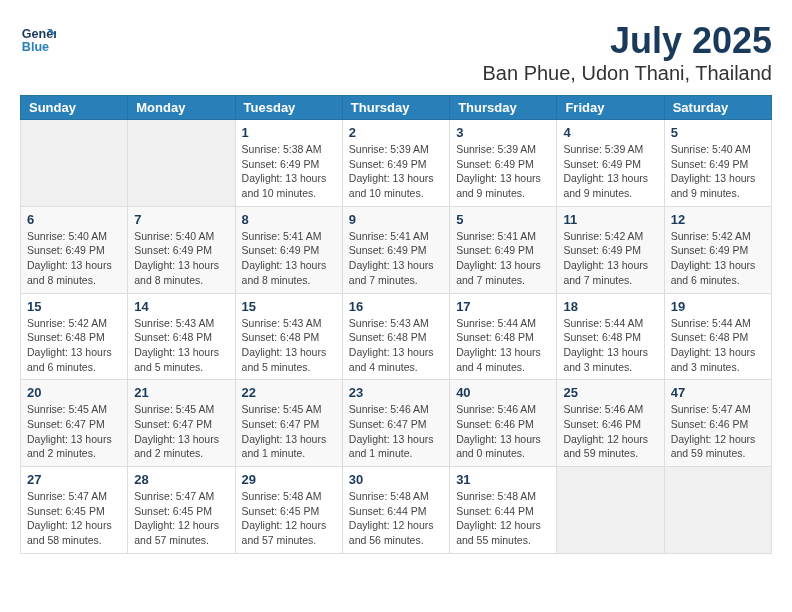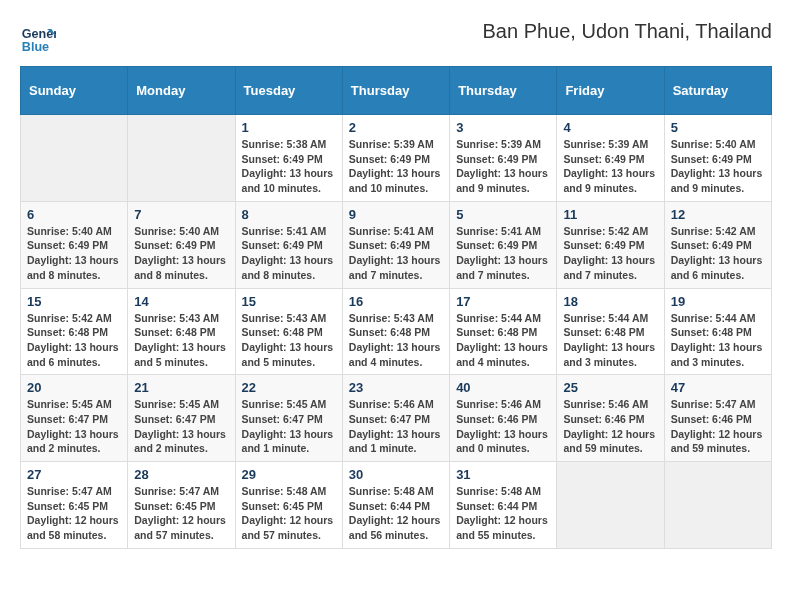--- a/index.html
+++ b/index.html
@@ -39,21 +39,21 @@
     }
     .calendar-table {
       width: 100%;
       border-collapse: collapse;
       border: 1px solid #ccc;
     }
     .calendar-table th {
       background-color: #2980b9;
       color: #fff;
       text-align: left;
-      padding: 16px 8px;
+      padding: 4px 8px;
       font-size: 13px;
       border: 1px solid #2472a4;
     }
     .calendar-table td {
       vertical-align: top;
       padding: 5px 6px;
       border: 1px solid #ddd;
       font-size: 11px;
       color: #333;
       width: calc(100% / 7);
@@ -67,38 +67,38 @@
       font-size: 13px;
       font-weight: bold;
       color: #1a3a5c;
       display: block;
       margin-bottom: 2px;
     }
     .day-info {
       font-size: 10.5px;
       color: #444;
       line-height: 1.4;
-      font-weight: bold;
     }
     .empty-cell {
       background: #f0f0f0 !important;
     }
   </style>
 </head>
 <body>
 
 <div class="header">
   <div class="logo">
     <svg class="logo-icon" viewBox="0 0 40 40">
       <text x="2" y="20" font-size="14" font-weight="bold" fill="#1a3a5c">General</text>
       <text x="2" y="34" font-size="14" font-weight="bold" fill="#2980b9">Blue</text>
       <polygon points="30,10 40,18 35,10" fill="#2980b9"></polygon>
     </svg>
   </div>
   <div class="title-block">
+    <div class="month-title">July 2025</div>
     <div class="location-title">Ban Phue, Udon Thani, Thailand</div>
   </div>
 </div>
 
 <table class="calendar-table">
   <thead>
     <tr>
     <th>Sunday</th>
         <th>Monday</th>
         <th>Tuesday</th>

